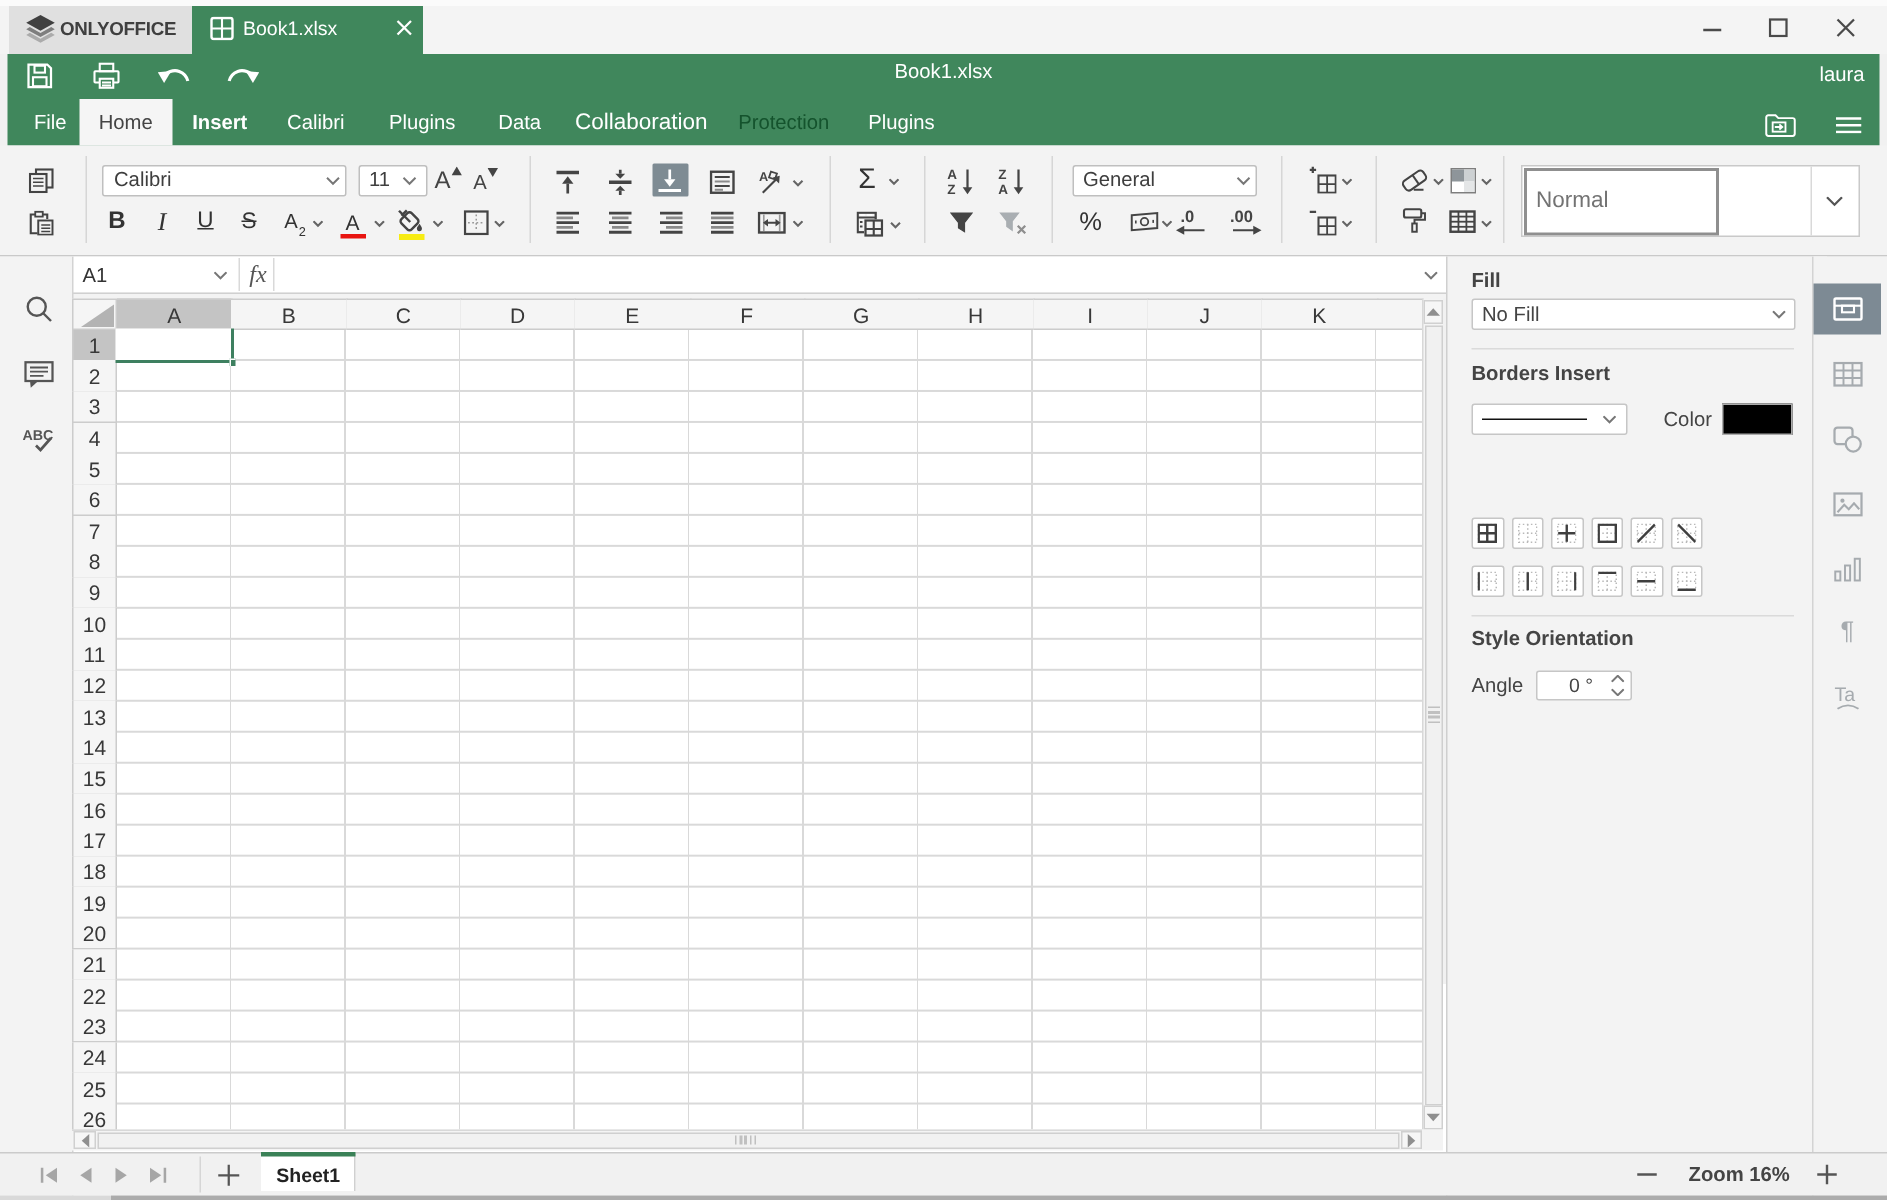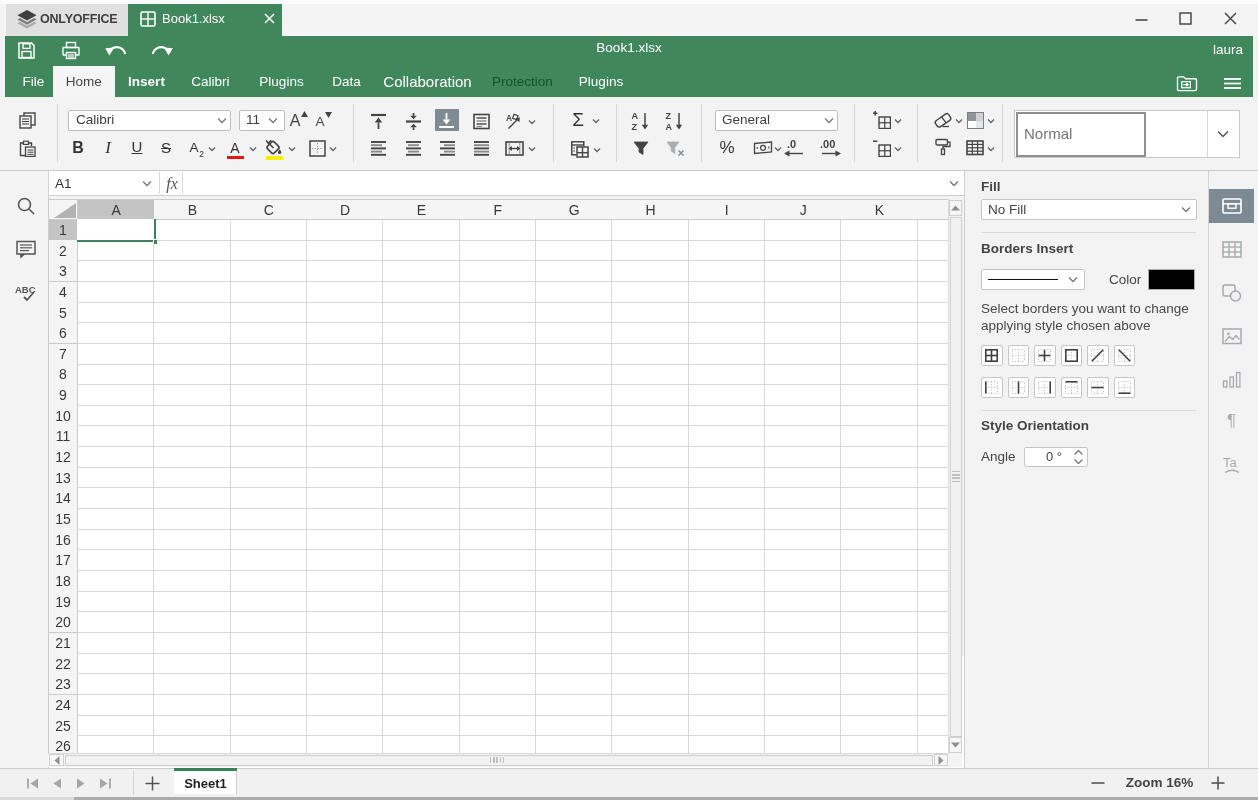--- a/index.html
+++ b/index.html
@@ -505,22 +505,20 @@
     </svg>
 <div style="position:absolute;left:981px;top:231.5px;width:215px;height:1px;background:#DADADA;"></div>
 <div style="position:absolute;left:981px;top:239px;width:200px;height:20px;line-height:20px;font-size:13.5px;color:#444;font-weight:700;text-align:left;">Borders Insert</div>
 <div style="position:absolute;left:980.5px;top:269px;width:104px;height:21px;background:#fff;border:1px solid #C6C6C6;border-radius:2px;"></div>
 <div style="position:absolute;left:988px;top:278.5px;width:70px;height:1.5px;background:#111;"></div>
 <svg style="position:absolute;left:1068.0px;top:277.0px" width="10" height="6" viewBox="0 0 10 6">
       <path d="M1 0.5 L5 4.5 L9 0.5" fill="none" stroke="#777" stroke-width="1.3"></path>
     </svg>
 <div style="position:absolute;left:1109px;top:270px;width:200px;height:20px;line-height:20px;font-size:13.5px;color:#444;font-weight:400;text-align:left;">Color</div>
 <div style="position:absolute;left:1148px;top:269px;width:47px;height:21px;background:#000;border:1px solid #ABABAB;"></div>
-<div style="position:absolute;left:981px;top:299px;width:250px;height:20px;line-height:20px;font-size:13.5px;color:#494949;font-weight:400;text-align:left;">Select borders you want to change</div>
-<div style="position:absolute;left:981px;top:316px;width:250px;height:20px;line-height:20px;font-size:13.5px;color:#494949;font-weight:400;text-align:left;">applying style chosen above</div>
 <div style="position:absolute;left:981.0px;top:344.5px;width:21.5px;height:21.5px;background:#fff;border:1px solid #C6C6C6;border-radius:2px;"></div>
 <svg style="position:absolute;left:985.0px;top:348.5px" width="13" height="13" viewBox="0 0 13 13">
       <g stroke="#B9B9B9" stroke-width="1" stroke-dasharray="1,1.7" fill="none">
         <rect x="0.5" y="0.5" width="12" height="12"></rect>
         <line x1="6.5" y1="0.5" x2="6.5" y2="12.5"></line>
         <line x1="0.5" y1="6.5" x2="12.5" y2="6.5"></line>
       </g>
       <g stroke="#3F3F3F" stroke-width="1.6" fill="none">
         <rect x="0.8" y="0.8" width="11.4" height="11.4"></rect>
         <line x1="6.5" y1="0.8" x2="6.5" y2="12.2"></line>

